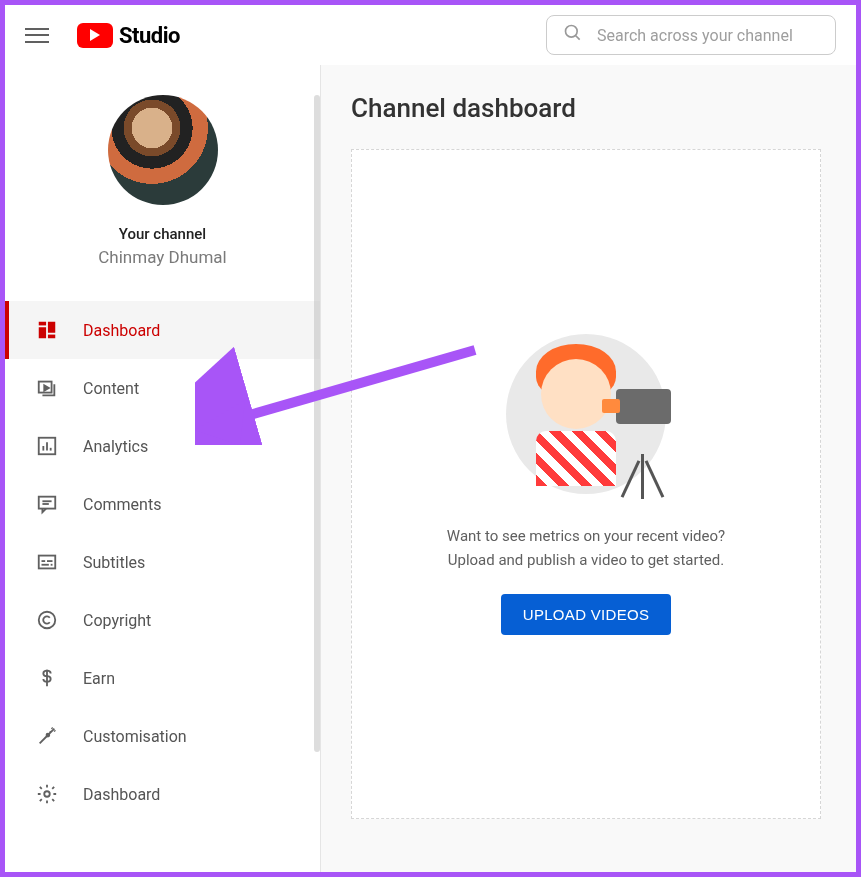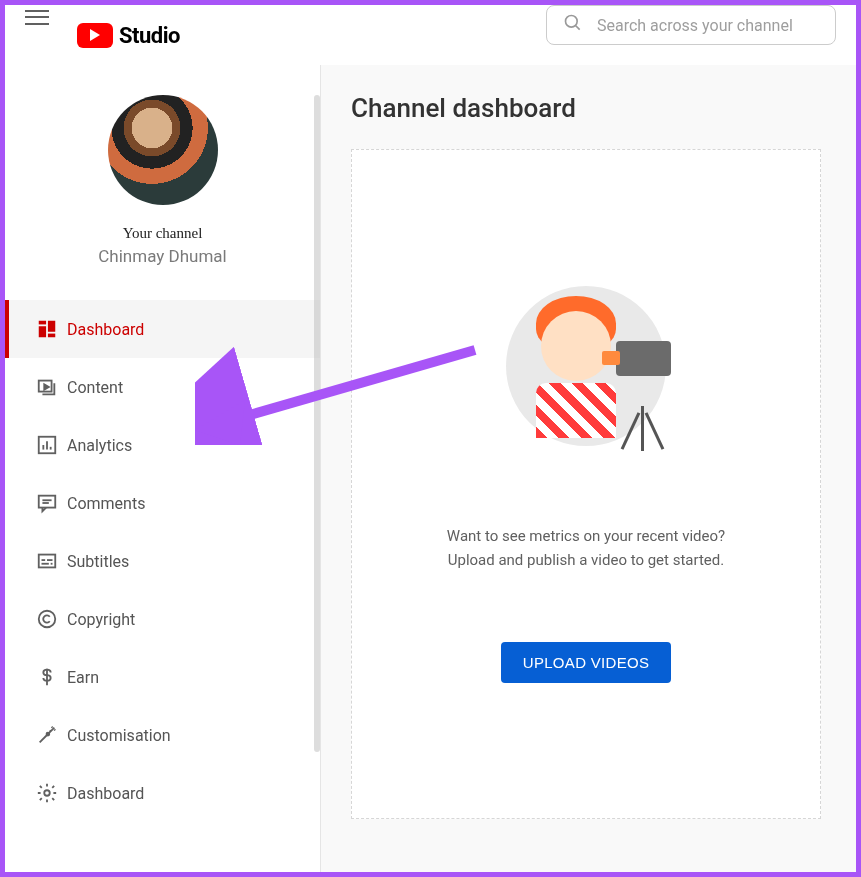--- a/index.html
+++ b/index.html
@@ -8,47 +8,48 @@
     background: #fff;
     width: 861px;
     height: 877px;
     overflow: hidden;
     border: 5px solid #a855f7;
     position: relative;
   }
   .header {
     height: 60px;
     display: flex;
+    align-items: center;
     padding: 0 20px;
     background: #fff;
   }
   .menu-btn { width: 24px; height: 24px; display:flex; flex-direction:column; justify-content:space-evenly; cursor:pointer; margin-right: 28px;}
   .menu-btn div { height:2px; background:#606060; }
   .logo { display:flex; align-items:center; gap:4px; }
   .yt-rect { width:36px; height:25px; background:#ff0000; border-radius:6px; display:flex; align-items:center; justify-content:center;}
   .yt-tri { width:0;height:0;border-top:6px solid transparent;border-bottom:6px solid transparent;border-left:10px solid #fff;}
   .studio-word { font-size:22px; font-weight:700; letter-spacing:-0.5px; margin-left:2px;}
   .searchbox { margin-left:auto; height:40px; width:290px; border:1px solid #ccc; border-radius:8px; display:flex; align-items:center; padding:0 16px; gap:14px; overflow:hidden;}
   .search-icon { color:#999; font-size:18px;}
   .search-ph { color:#9e9e9e; font-size:16px; white-space:nowrap;}
   .layout { display:flex; height:calc(100% - 60px); }
   .sidebar { width:315px; background:#fff; position:relative; padding-top:30px;}
   .sidebar::after { content:""; position:absolute; right:0; top:30px; bottom:120px; width:6px; background:linear-gradient(#bbb,#bbb); border-radius:3px; opacity:0.5;}
   .avatar-block { display:flex; flex-direction:column; align-items:center; margin-bottom:34px;}
   .avatar { width:110px; height:110px; border-radius:50%; background:radial-gradient(circle at 40% 30%, #d9b18a 0 20%, #7a4a2a 20% 28%, #222 28% 40%, #cf6b3f 40% 55%, #2b3b3a 55% 100%); }
-  .your-ch { margin-top:20px; font-size:15px; font-weight:500; color:#222;font-family:Liberation Serif, serif;}
+  .your-ch { margin-top:20px; font-size:15px; font-weight:500; color:#222;}
   .ch-name { margin-top:4px; font-size:17px; color:#7a7a7a;}
-  .nav-item { display:flex; align-items:center; height:58px; padding-left:30px; gap:8px; cursor:pointer; font-size:16px; color:#555;}
+  .nav-item { display:flex; align-items:center; height:58px; padding-left:30px; gap:24px; cursor:pointer; font-size:16px; color:#555;}
   .nav-item .ic { width:24px; height:24px; display:flex; align-items:center; justify-content:center; color:#606060;}
   .nav-item.active { background:#f5f5f5; color:#cc0000; position:relative;}
   .nav-item.active::before { content:""; position:absolute; left:0; top:0; bottom:0; width:4px; background:#cc0000;}
   .nav-item.active .ic { color:#cc0000;}
   .main { flex:1; background:#f9f9f9; border-left:1px solid #e5e5e5; padding:28px 30px; position:relative;}
   .page-title { font-size:26px; color:#333; font-weight:500; margin-bottom:26px;}
-  .card { border:1px dashed #d6d6d6; background:#fff; width:470px; height:670px; display:flex; flex-direction:column; align-items:center; justify-content:center; padding:30px;gap:48px;}
+  .card { border:1px dashed #d6d6d6; background:#fff; width:470px; height:670px; display:flex; flex-direction:column; align-items:center; justify-content:center; padding:30px;}
   .illus { width:160px; height:160px; border-radius:50%; background:#e9e9e9; position:relative; overflow:visible; margin-bottom:30px;}
   .head { position:absolute; width:70px; height:70px; border-radius:50%; background:#ffe0c4; top:25px; left:35px;}
   .hair { position:absolute; width:80px; height:55px; background:#ff6b2b; border-radius:50% 50% 40% 40%; top:10px; left:30px;}
   .shirt { position:absolute; width:80px; height:55px; bottom:8px; left:30px; background:repeating-linear-gradient(45deg,#ff3b3b 0 8px,#fff 8px 16px); border-radius:10px 10px 0 0;}
   .cam { position:absolute; width:55px; height:35px; background:#6b6b6b; right:-5px; top:55px; border-radius:4px;}
   .cam::after{content:"";position:absolute;width:18px;height:14px;background:#ff8a3d;left:-14px;top:10px;border-radius:2px;}
   .tripod{position:absolute;width:3px;height:45px;background:#555;right:22px;bottom:-5px;}
   .tripod::before,.tripod::after{content:"";position:absolute;width:3px;height:40px;background:#555;top:5px;}
   .tripod::before{transform:rotate(25deg);left:-12px;}
   .tripod::after{transform:rotate(-25deg);left:12px;}

